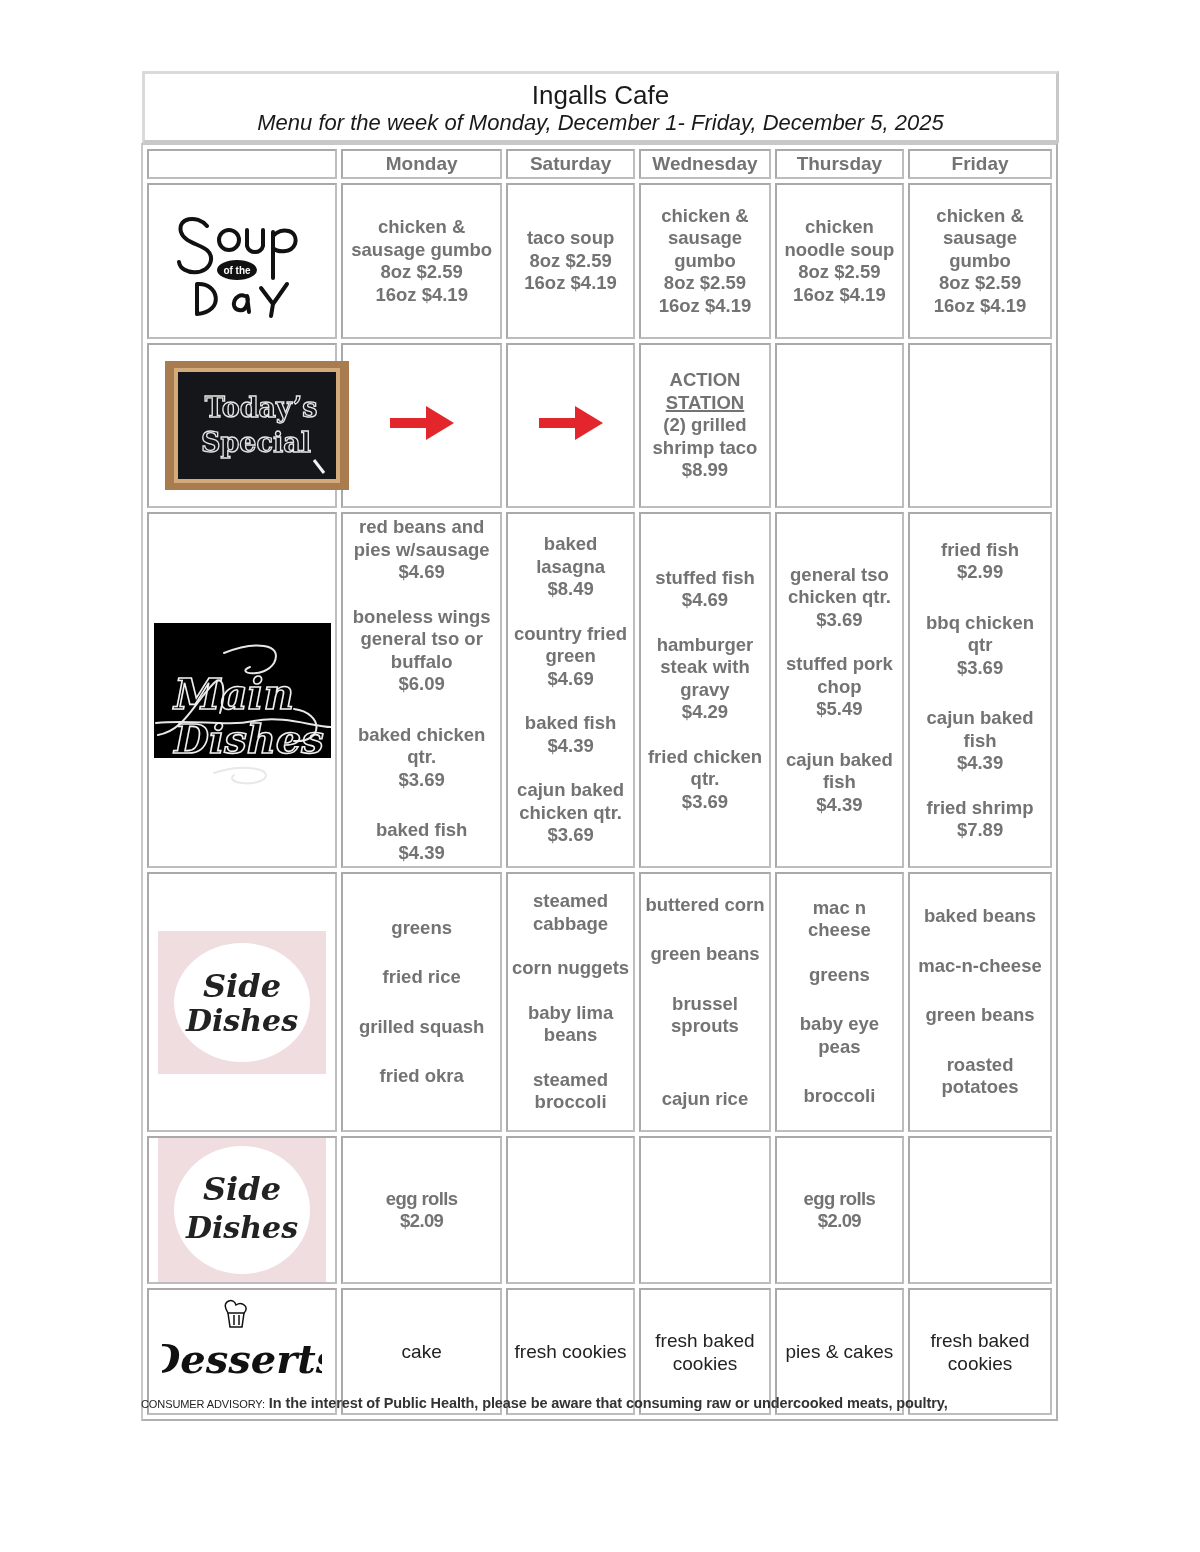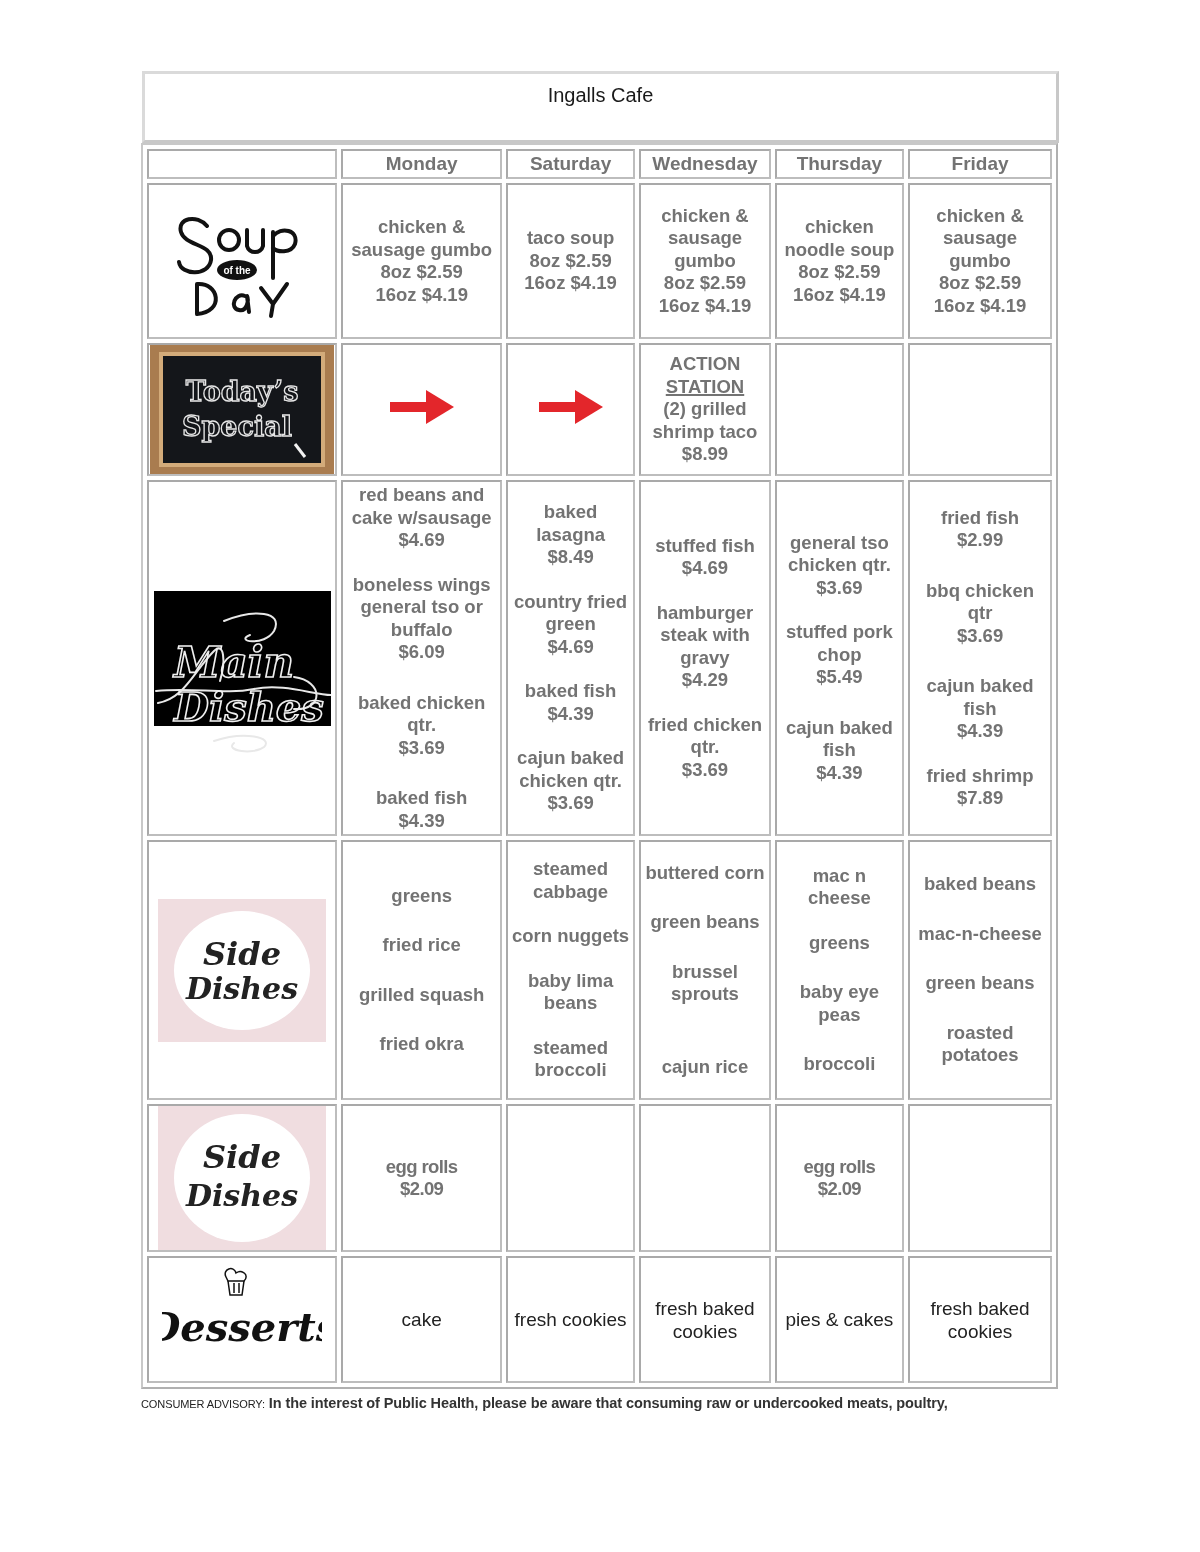--- a/index.html
+++ b/index.html
@@ -3,21 +3,21 @@
 <meta charset="utf-8">
 <style>
   html, body { margin: 0; padding: 0; background: #ffffff; }
   body { width: 1200px; height: 1552px; position: relative; font-family: "Liberation Sans", sans-serif; color: #111; }
   .page { position: absolute; left: 142px; top: 71px; width: 917px; }
   .title-box {
     position: absolute; left: 0; top: 0; width: 911px; height: 66px;
     border: 3px solid #c8c8c8; border-top-color: #dadada; border-left-color: #dadada;
     text-align: center;
   }
-  .title-box .t1 { font-size: 20px; margin-top: 7px; line-height: 28px; color: #1a1a1a; }
+  .title-box .t1 { font-size: 26px; margin-top: 7px; line-height: 28px; color: #1a1a1a; }
   .title-box .t2 { font-size: 22px; font-style: italic; line-height: 28px; color: #1a1a1a; }
   table.menu {
     position: absolute; left: 0; top: 72px; width: 917px;
     border-collapse: separate; border-spacing: 4px; table-layout: fixed;
     border: 2px solid #c8c8c8; border-right-color: #b0b0b0; border-bottom-color: #b0b0b0;
     margin-left: -1px;
   }
   table.menu td, table.menu th {
     border: 2px solid #bdbdbd; border-top-color: #a9a9a9; border-left-color: #a9a9a9;
     text-align: center; vertical-align: middle; padding: 0 2px;
@@ -57,20 +57,21 @@
     letter-spacing: -0.1px;
   }
   .advisory .small-caps { font-size: 11px; font-weight: normal; text-transform: uppercase; color: #222; }
 </style>
 </head>
 <body>
 
 <div class="page">
   <div class="title-box">
     <div class="t1">Ingalls Cafe</div>
+    <div class="t2">Menu for the week of Monday, December 1- Friday, December 5, 2025</div>
   </div>
 
   <table class="menu">
     <colgroup>
       <col class="col-label">
         <col class="col-mon">
         <col class="col-tue">
         <col class="col-wed">
         <col class="col-thu">
         <col class="col-fri">
@@ -130,21 +131,21 @@
       <td>
         <span>chicken &amp;</span><br>
         <span>sausage</span><br>
         <span>gumbo</span><br>
         <span>8oz $2.59</span><br>
         <span>16oz $4.19</span>
       </td>
     </tr>
 
     <tr class="r-special">
-      <td style="padding:0;">
+      <td style="padding:16px;text-align:right;">
         <div class="img img-special" aria-label="Today's Special">
           <div class="board">
             <svg width="150" height="107" viewBox="0 0 150 107">
               <text x="75" y="45" text-anchor="middle" font-size="27" fill="none" stroke="#e6e6e6" stroke-width="1.3" font-family="DejaVu Serif, serif">Today’s</text>
               <text x="70" y="80" text-anchor="middle" font-size="27" fill="none" stroke="#e6e6e6" stroke-width="1.3" font-family="DejaVu Serif, serif">Special</text>
               <line x1="128" y1="88" x2="138" y2="101" stroke="#f2f2f2" stroke-width="3"></line>
             </svg>
           </div>
         </div>
       </td>
@@ -182,21 +183,21 @@
               <path d="M60 150 C90 140, 120 146, 110 156 C100 164, 70 160, 80 152"></path>
               <path d="M140 86 C170 90, 170 120, 140 118"></path>
             </g>
             <text x="80" y="86" text-anchor="middle" font-size="42" font-style="italic" fill="none" stroke="#f0f0f0" stroke-width="1.6" font-family="DejaVu Serif, serif">Main</text>
             <text x="95" y="130" text-anchor="middle" font-size="40" font-style="italic" fill="none" stroke="#f0f0f0" stroke-width="1.6" font-family="DejaVu Serif, serif">Dishes</text>
           </svg>
         </div>
       </td>
       <td>
         <span>red beans and</span><br>
-        <span>cake w/sausage</span><br>
+        <span>pies w/sausage</span><br>
         <span>$4.69</span>
         <span class="gap"></span>
         <span>boneless wings</span><br>
         <span>general tso or</span><br>
         <span>buffalo</span><br>
         <span>$6.09</span>
         <span class="gap" style="height:28px"></span>
         <span>baked chicken</span><br>
         <span>qtr.</span><br>
         <span>$3.69</span>

